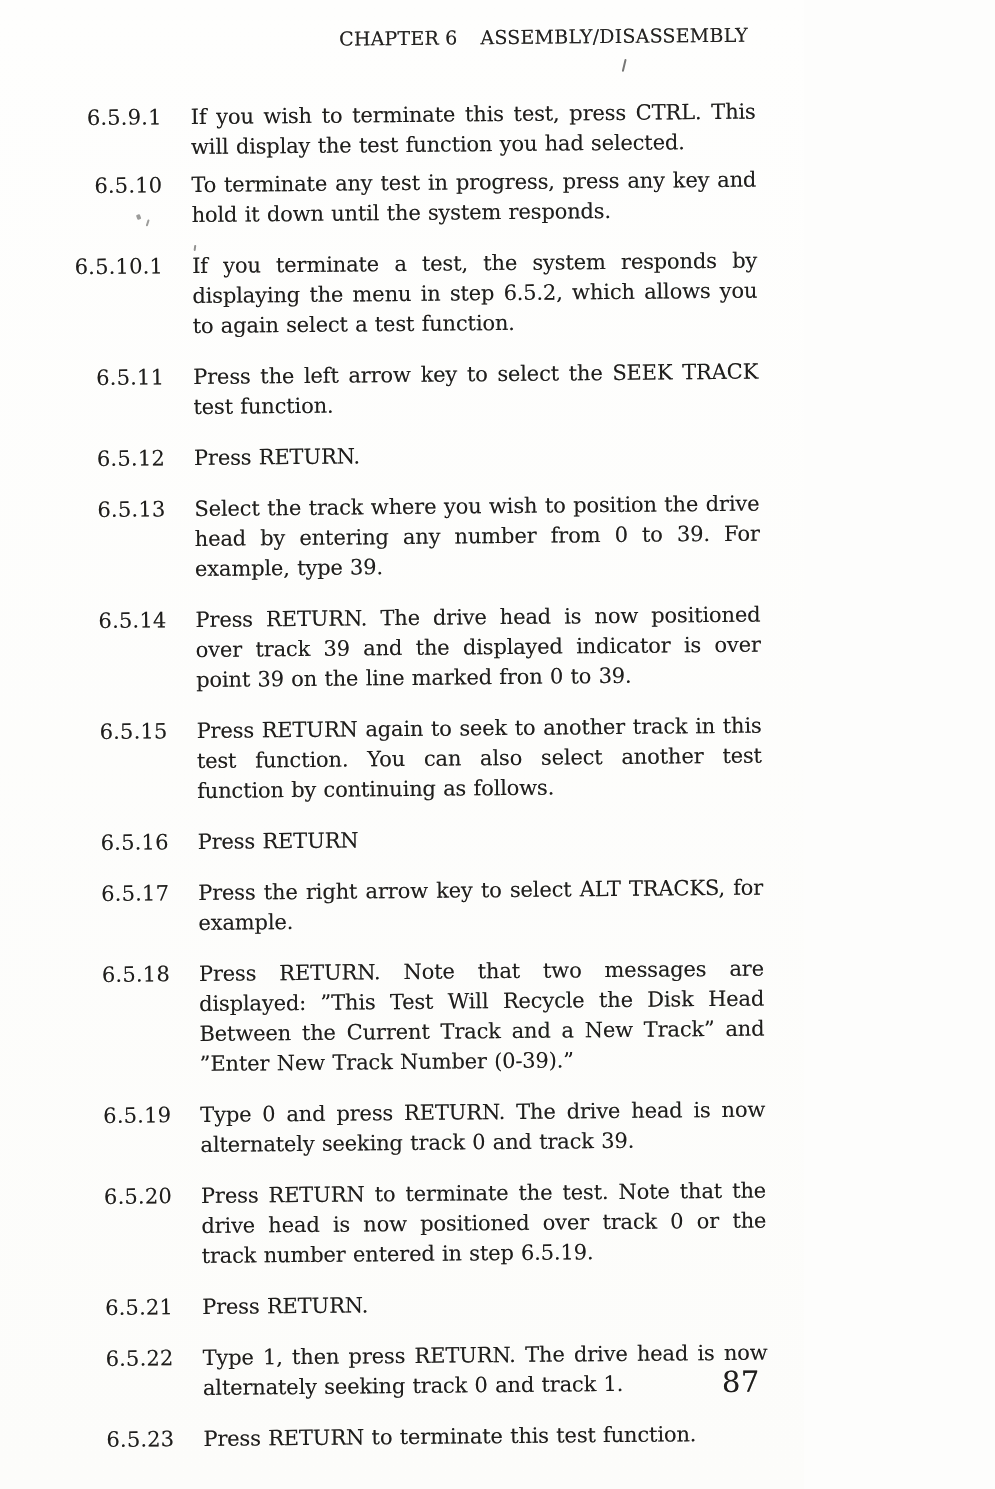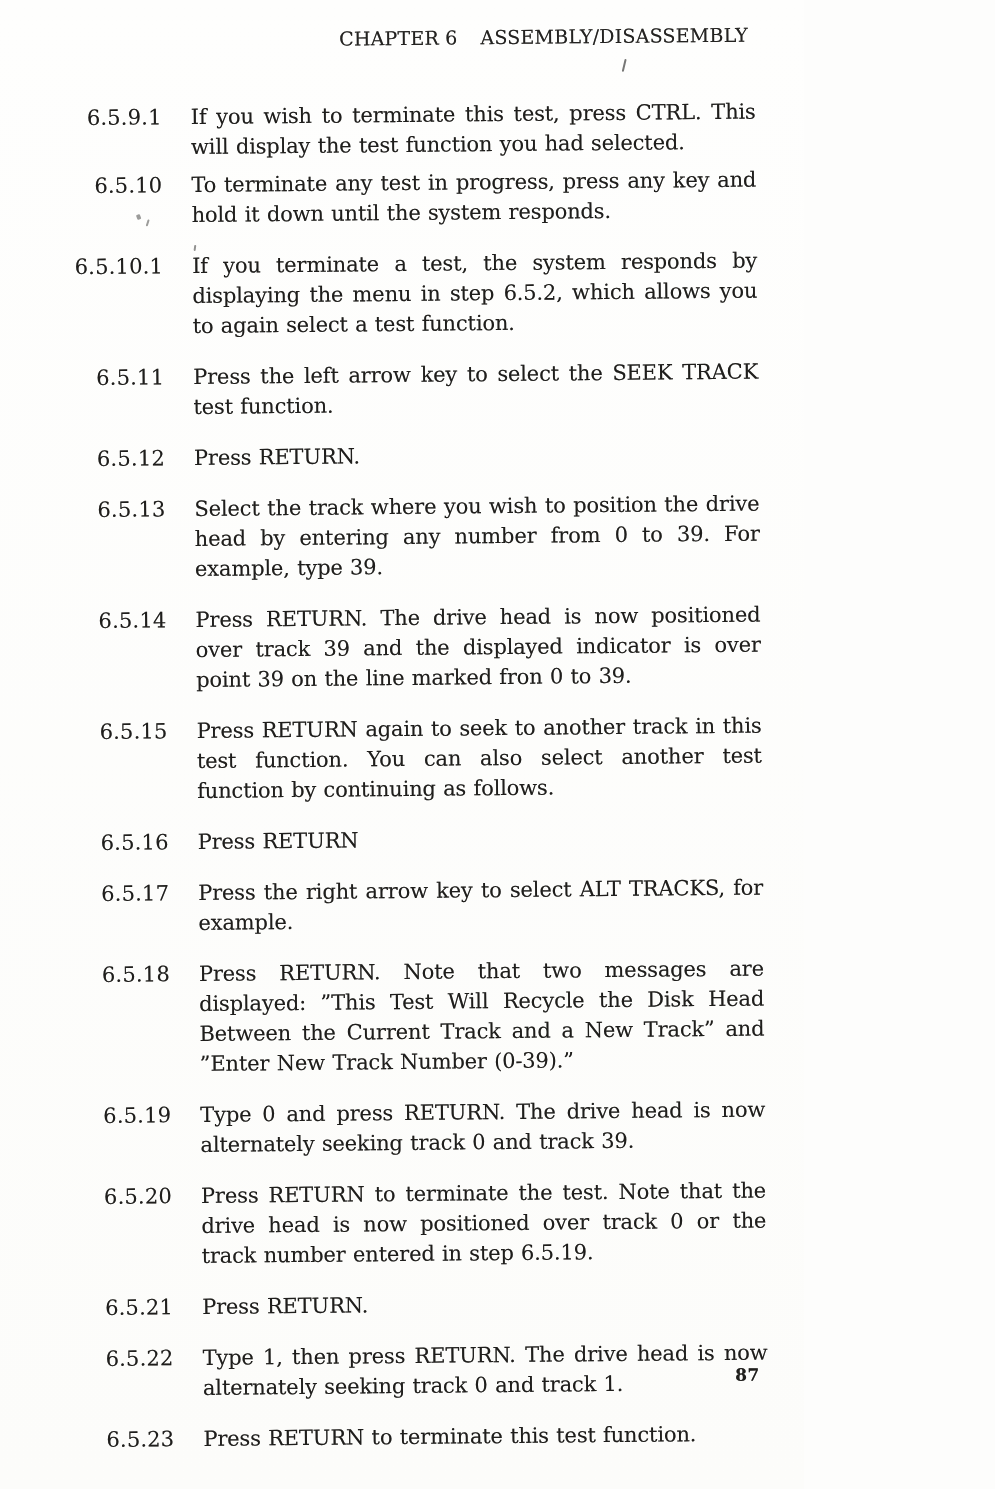--- a/index.html
+++ b/index.html
@@ -61,24 +61,23 @@
   .step .txt {
     text-align: justify;
     letter-spacing: -0.15px;
     word-spacing: 0.8px;
   }
   .step .txt .it { }
   .page-number {
     position: absolute;
     top: 1368px;
     right: 51px;
-    font-size: 17px;
+    font-size: 29px;
     letter-spacing: 0.5px;
     text-shadow: 0 0 0.4px rgba(30,30,28,0.5);
-    font-weight: bold;
   }
   
   .artifact {
     position: absolute;
     background: #4a4a48;
     border-radius: 1px;
   }
   .artifact-header-tick {
     left: 629px; top: 61px;
     width: 2px; height: 13px;

